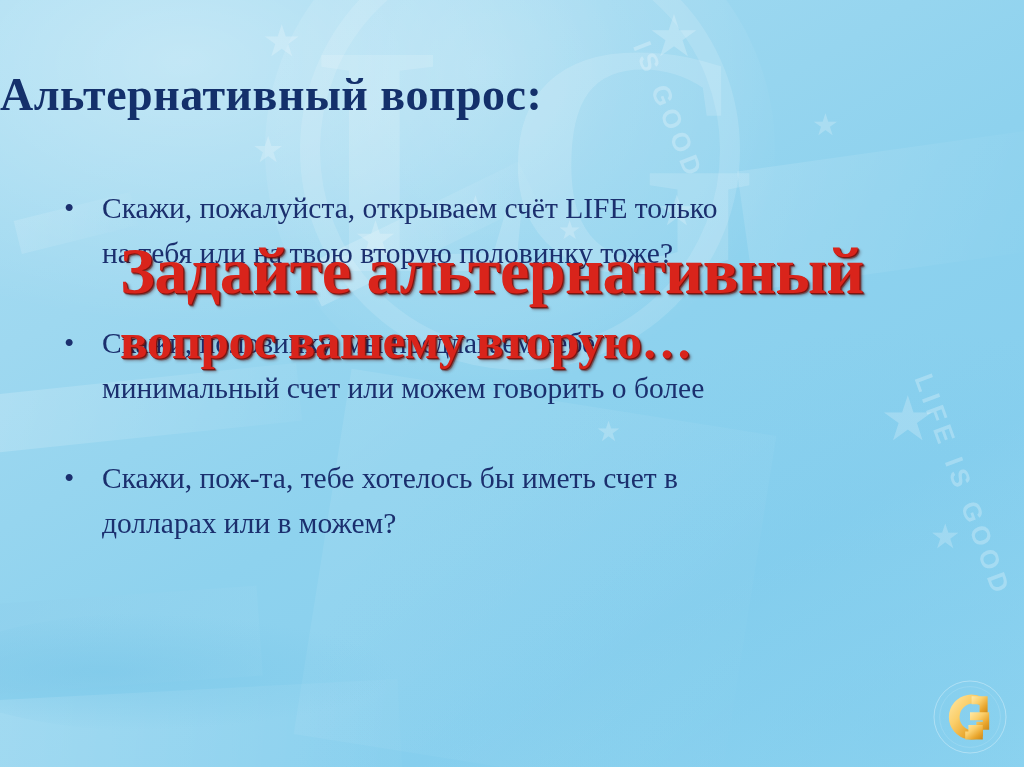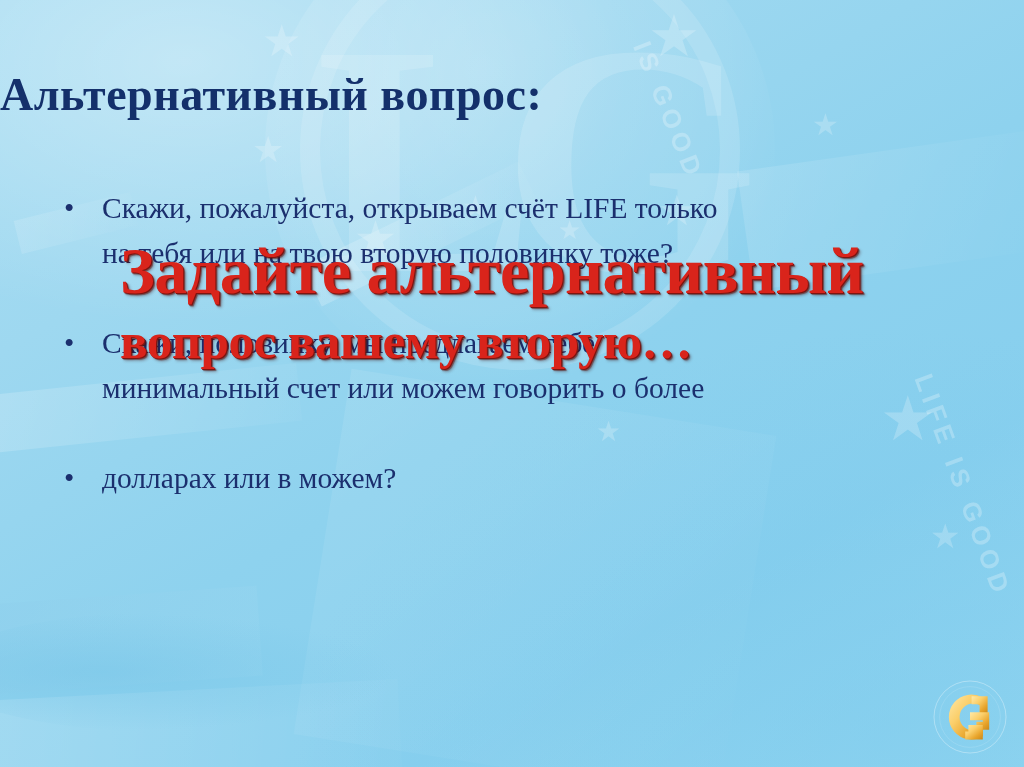--- a/index.html
+++ b/index.html
@@ -214,20 +214,21 @@
         <div>Скажи, пожалуйста, открываем счёт LIFE только</div>
         <div>на тебя или на твою вторую половинку тоже?</div>
       </div>
       <div class="bullet">
         <span class="dot">•</span>
         <div>Скажи, половинку, мы предлагаем тебе</div>
         <div>минимальный счет или можем говорить о более</div>
       </div>
       <div class="bullet">
         <span class="dot">•</span>
+        <div>Скажи, пож-та, тебе хотелось бы иметь счет в</div>
         <div>долларах или в можем?</div>
       </div>
     </div>
 
   <div class="red-overlay" id="red-line-1">Задайте альтернативный</div>
   <div class="red-overlay" id="red-line-2">вопрос вашему вторую…</div>
 
   <svg id="logo" viewBox="0 0 100 100">
     <defs>
       <linearGradient id="goldgrad" x1="0" y1="0" x2="1" y2="1">

